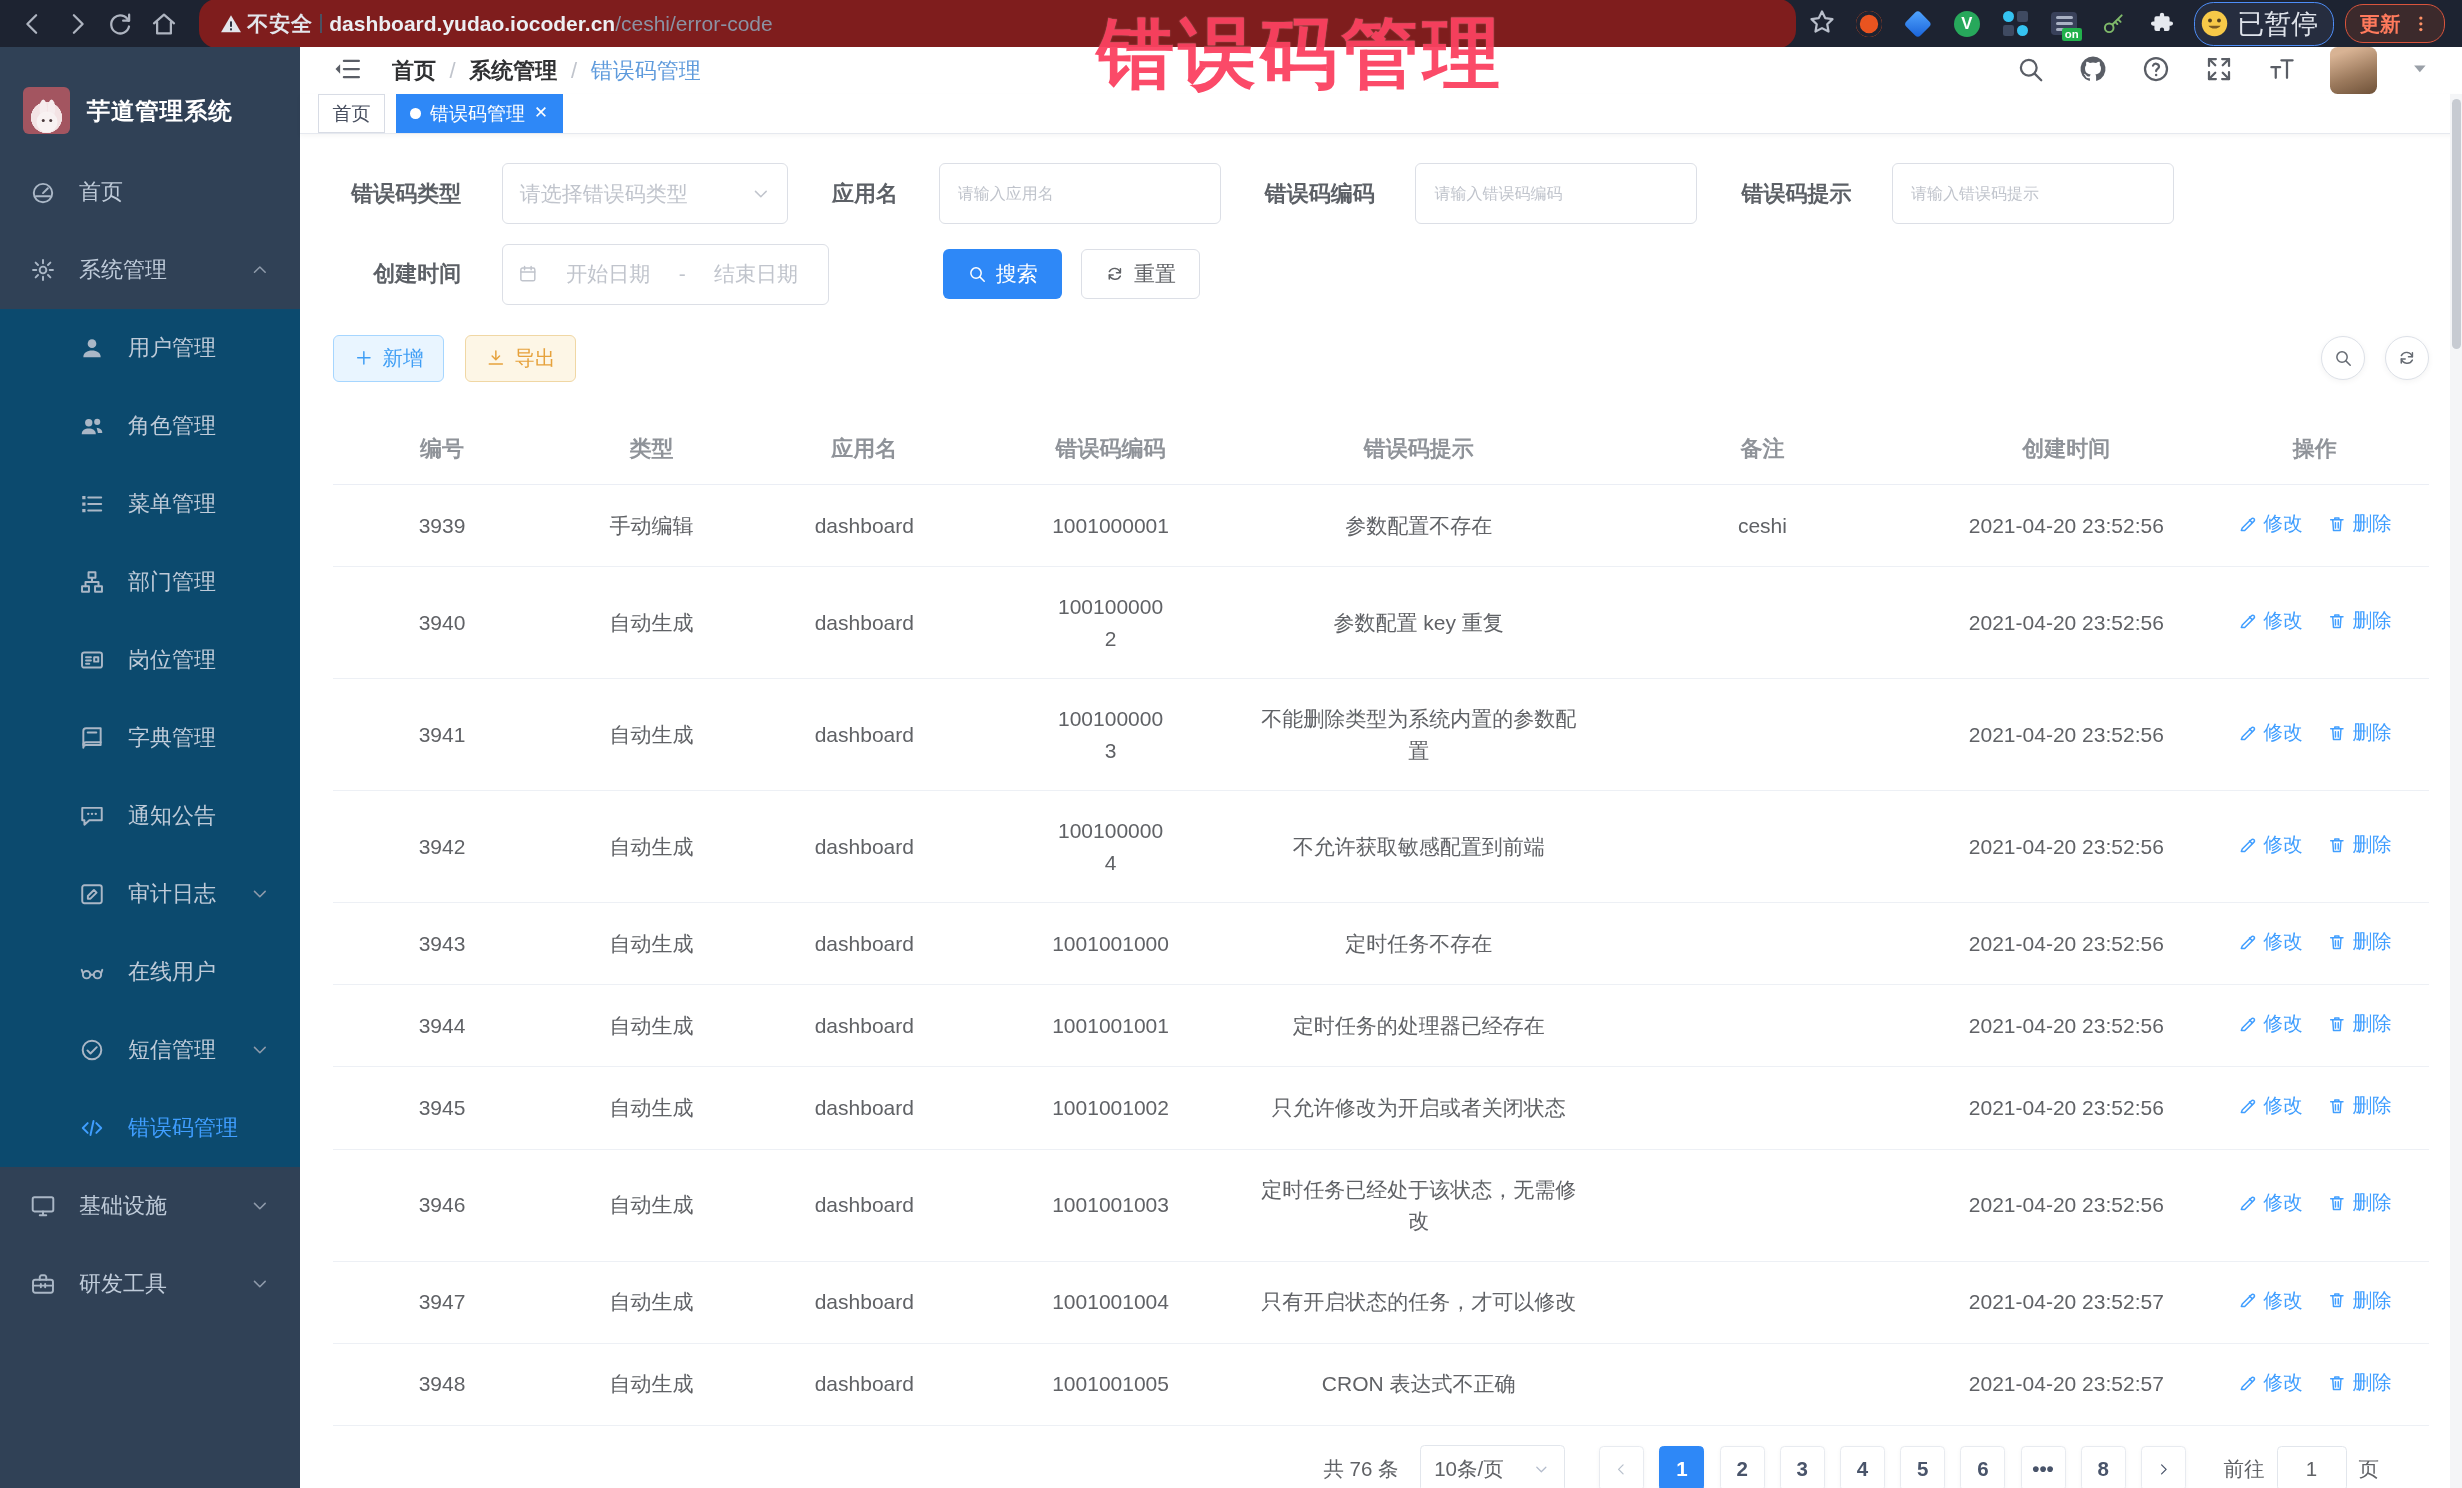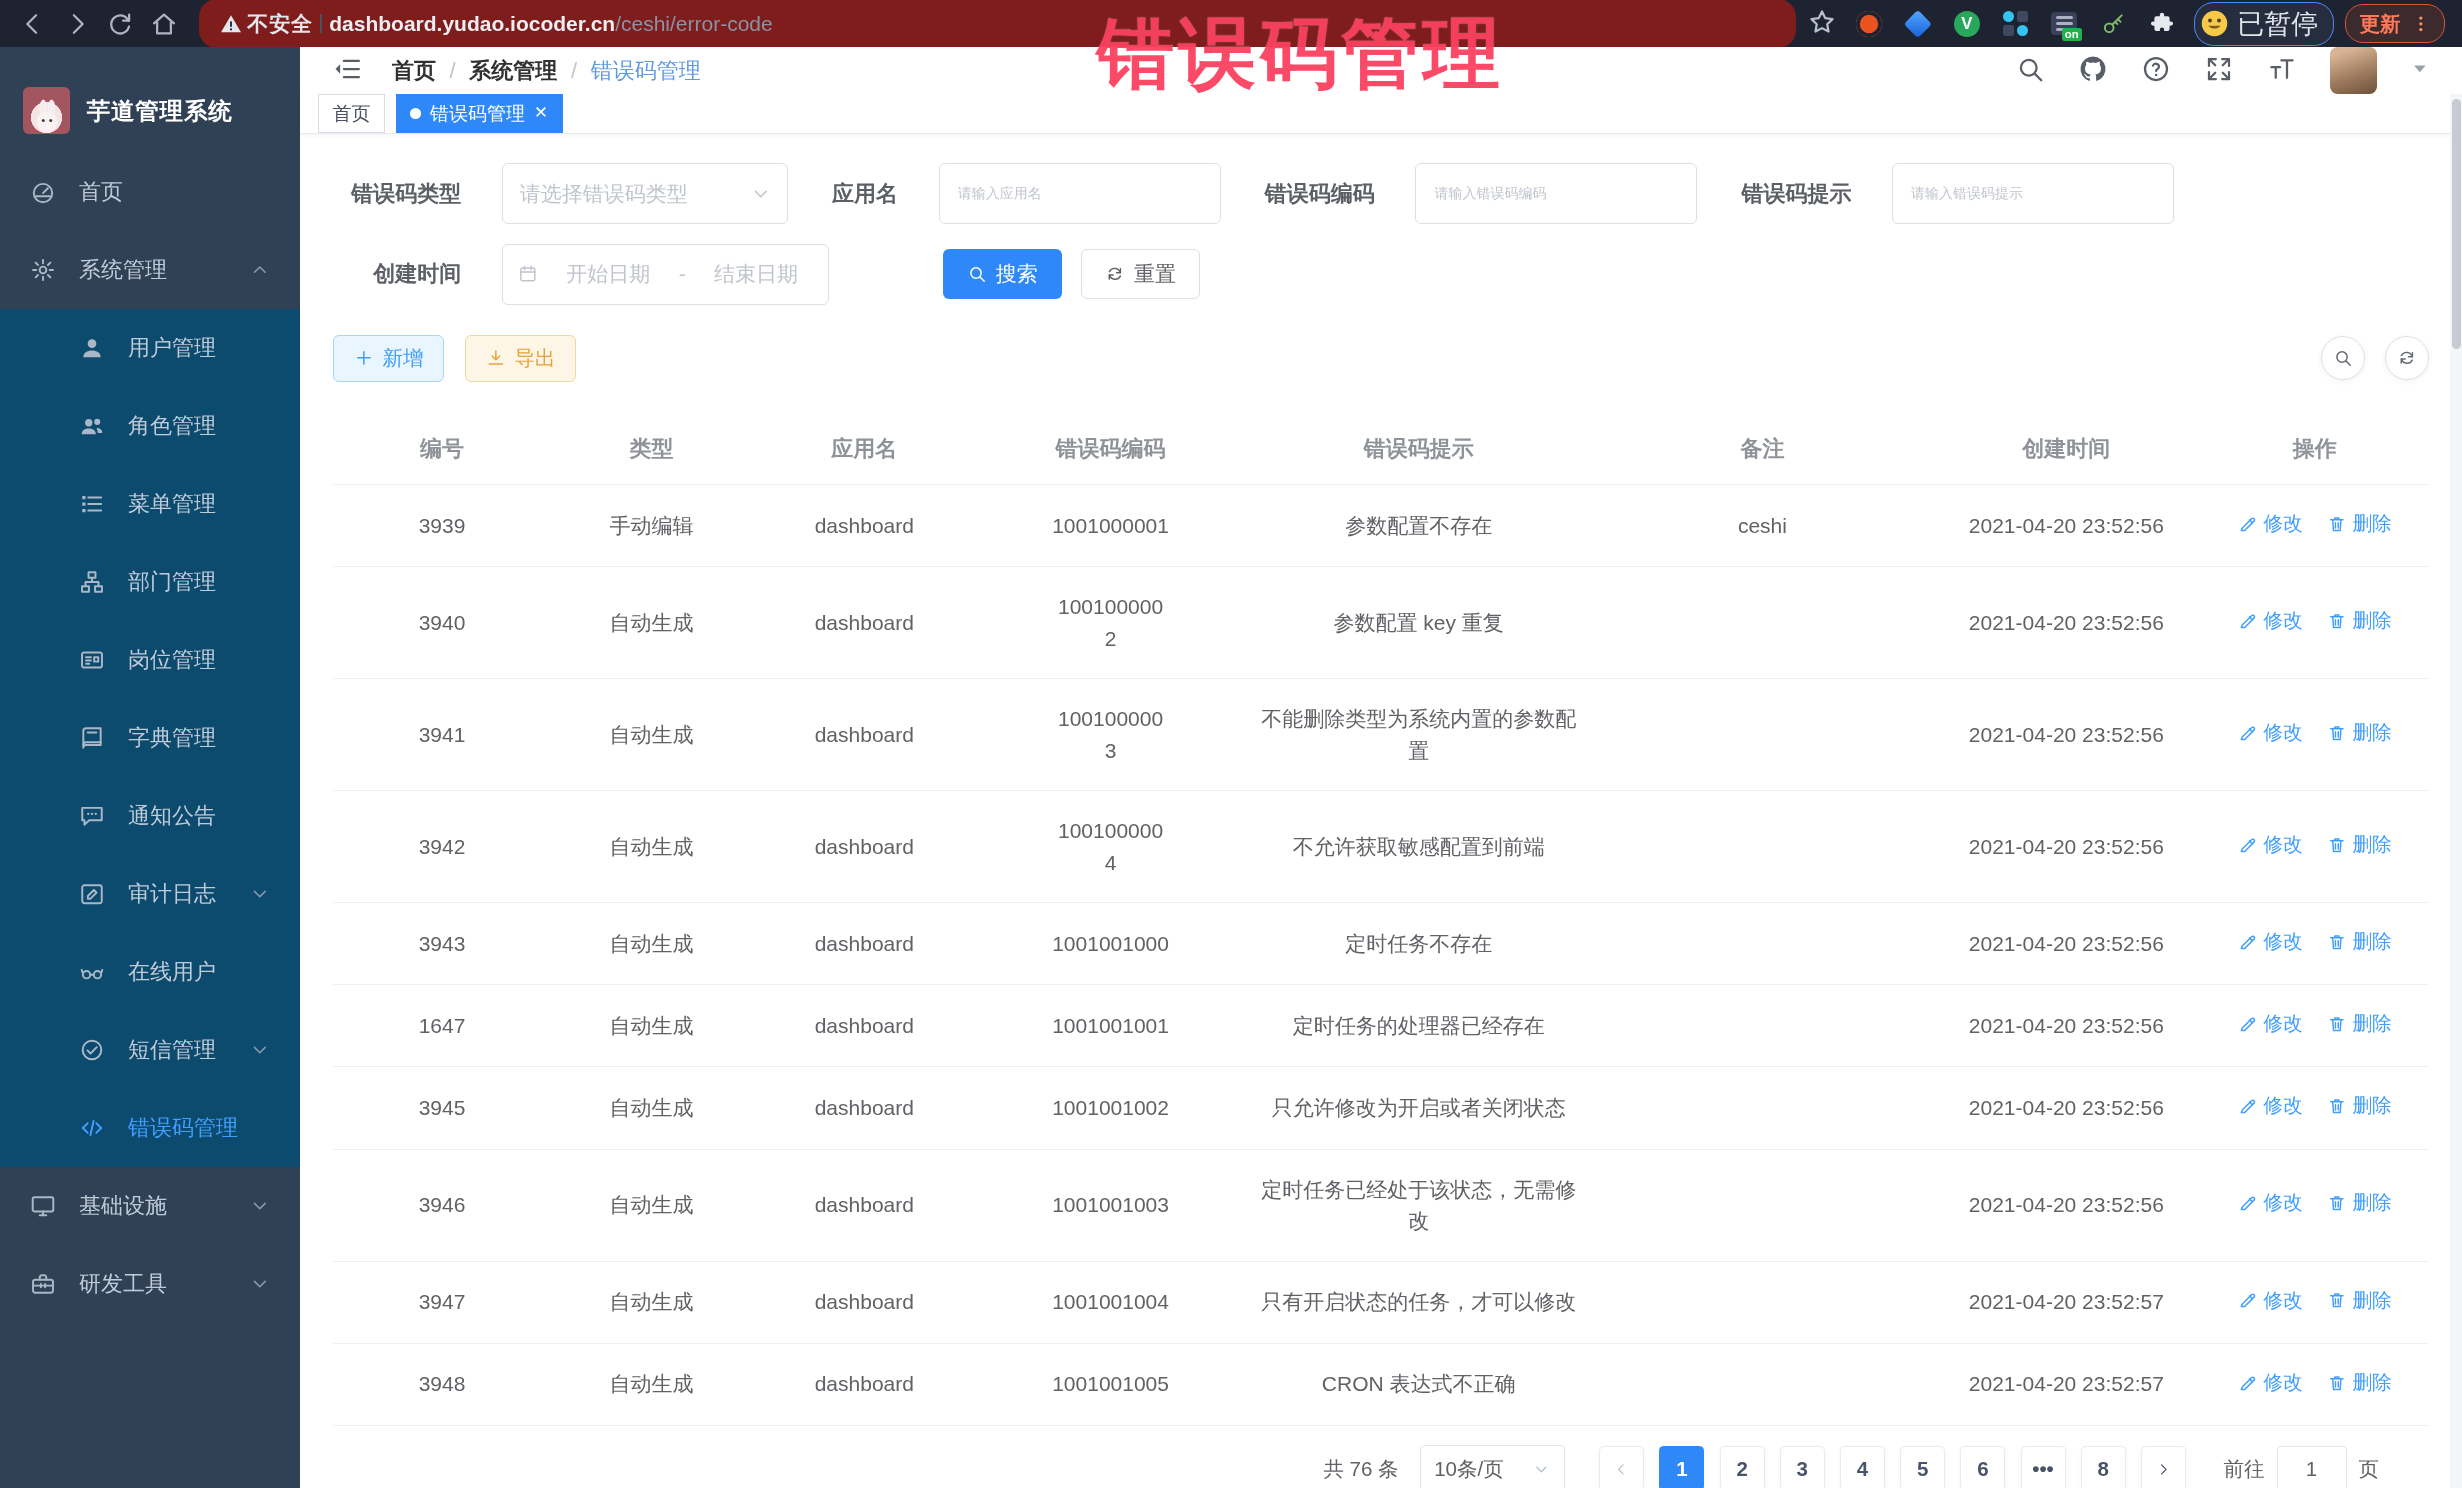--- a/index.html
+++ b/index.html
@@ -80,21 +80,21 @@
   
   .content { flex:1; padding:29px 33px 0 33px; }
   .filter-row { display:flex; align-items:center; margin-bottom:19.7px; }
   .fgroup { display:flex; align-items:center; margin-right:44px; }
   .flabel { font-size:22px; color:#5c6066; font-weight:700; padding-right:19.7px; white-space:nowrap; }
   .flabel.col1 { width:148px; text-align:right; }
   .fselect, .finput-wrap, .fdate { height:61px; border:1.5px solid #dcdfe6; border-radius:6px; background:#fff; display:flex; align-items:center;margin-left:21px; }
   .fselect { width:286px; padding:0 16.7px; justify-content:space-between; color:#c0c4cc; font-size:21px; cursor:pointer; }
   .fselect .chev { color:#c0c4cc; }
   .finput-wrap { width:282px; }
-  .finput-wrap input { border:none; outline:none; width:100%; height:100%; padding:0 18px; font-size:14px; color:#606266; background:transparent; font-family:Liberation Mono, monospace; }
+  .finput-wrap input { border:none; outline:none; width:100%; height:100%; padding:0 18px; font-size:16px; color:#606266; background:transparent; font-family:Liberation Sans, sans-serif; }
   input::placeholder { color:#c0c4cc; }
   .fdate { width:327px; padding:0 15px; gap:13.6px; color:#c0c4cc; font-size:21px; }
   .fdate .dph { flex:1; text-align:center; white-space:nowrap; }
   .fdate .dsep { color:#c0c4cc; }
   .btn { height:50px; border-radius:6px; display:inline-flex; align-items:center; gap:9px; font-size:21px; padding:0 23px; cursor:pointer; border:1.5px solid transparent; white-space:nowrap; }
   .btn-primary { background:#2e88f7; color:#fff; margin-left:70px; }
   .btn-plain { background:#fff; border-color:#dcdfe6; color:#606266; margin-left:19.7px; }
 
   .action-row { display:flex; align-items:center; margin:30px 0 0 0; }
   .btn-add { height:47px; background:#e9f5ff; border-color:#a6d6ff; color:#3d9df5; font-size:20.5px; padding:0 19.7px; }
@@ -753,21 +753,21 @@
                   </a><a class="op-link">
                     <span class="icon">
                       <svg viewBox="0 0 24 24">
                         <path d="M4.5 7h15M9.5 7V4.8h5V7M7 7l.9 13.2h8.2L17 7M10.3 10.5v6.5M13.7 10.5v6.5" fill="none" stroke="currentColor" stroke-width="1.8" stroke-linecap="round" stroke-linejoin="round"></path>
                       </svg>
                     </span>
                     <span>删除</span>
                   </a></td>
               </tr>
               <tr>
-                <td>1647</td>
+                <td>3944</td>
                 <td>自动生成</td>
                 <td>dashboard</td>
                 <td class="code">1001001001</td>
                 <td>定时任务的处理器已经存在</td>
                 <td></td>
                 <td>2021-04-20 23:52:56</td>
                 <td><a class="op-link">
                     <span class="icon">
                       <svg viewBox="0 0 24 24">
                         <path d="M4 20h4.2L19.5 8.7a2.1 2.1 0 0 0-3-3L5.2 17z" fill="none" stroke="currentColor" stroke-width="1.8" stroke-linecap="round" stroke-linejoin="round"></path>

